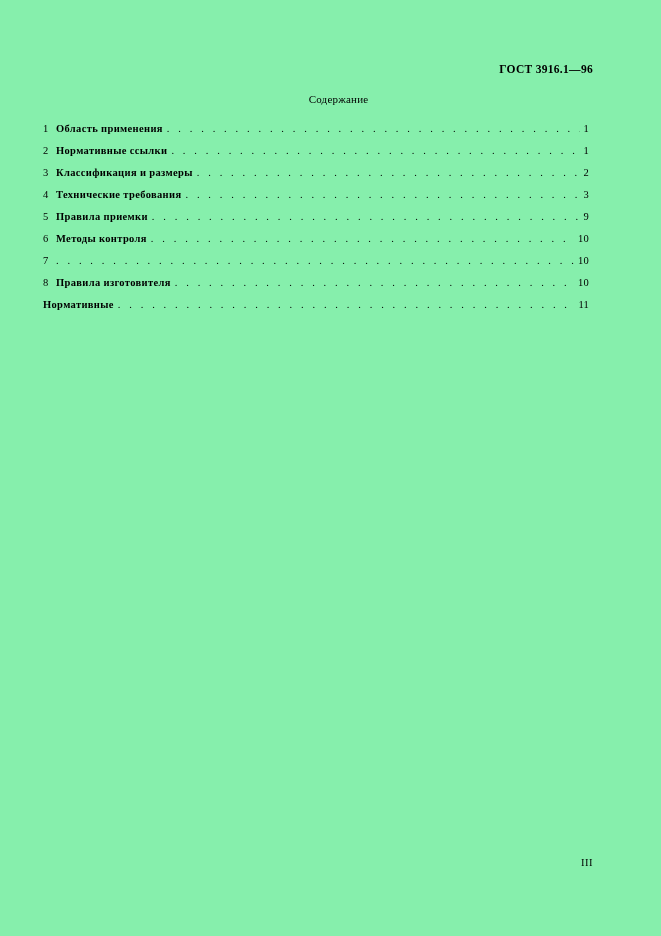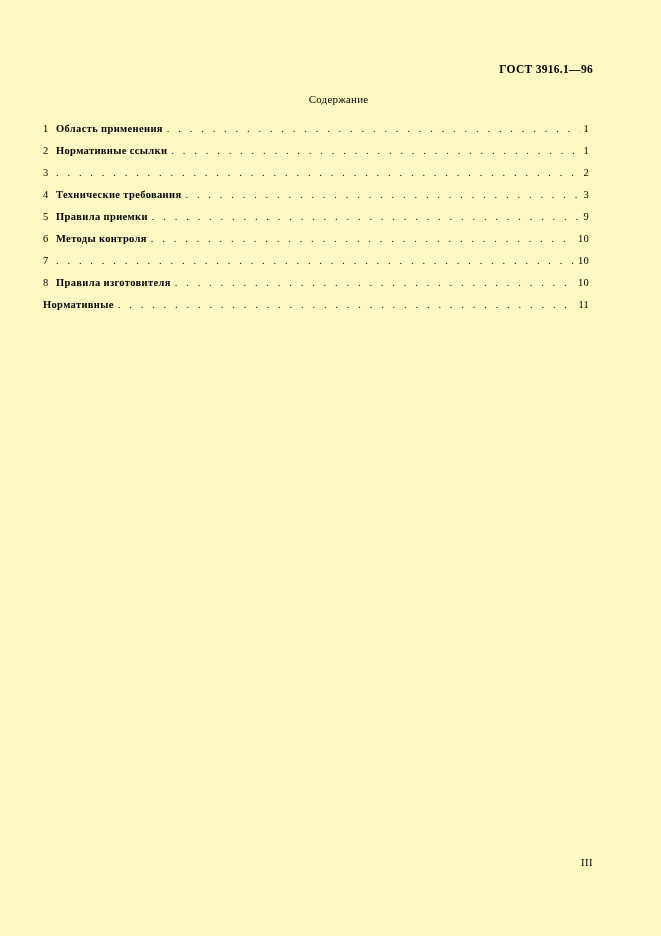--- a/index.html
+++ b/index.html
@@ -4,21 +4,21 @@
 <style>
   html, body {
     margin: 0;
     padding: 0;
     background: #ffffff;
   }
   .page {
     position: relative;
     width: 661px;
     height: 936px;
-    background: #fef9c3;
+    background: #86efac;
     font-family: "Liberation Serif", serif;
     color: #000000;
     overflow: hidden;
   }
   .doc-header {
     position: absolute;
     top: 63px;
     right: 68px;
     font-family: "Liberation Serif", serif;
     font-size: 11.5px;
@@ -102,20 +102,21 @@
 
     <div class="toc-row">
       <span class="toc-num">2</span>
       <span class="toc-label">Нормативные ссылки</span>
       <span class="toc-dots">. . . . . . . . . . . . . . . . . . . . . . . . . . . . . . . . . . . . . . . . . . . . . . . . . . . . . . . . . . . . . . . . . . . . . . . . . . . . . . . . . . . . . . . . . . . . . . . . . . . . . . . . . . . . . . . .</span>
       <span class="toc-page">1</span>
     </div>
 
     <div class="toc-row">
       <span class="toc-num">3</span>
+      <span class="toc-label">Классификация и размеры</span>
       <span class="toc-dots">. . . . . . . . . . . . . . . . . . . . . . . . . . . . . . . . . . . . . . . . . . . . . . . . . . . . . . . . . . . . . . . . . . . . . . . . . . . . . . . . . . . . . . . . . . . . . . . . . . . . . . . . . . . . . . . .</span>
       <span class="toc-page">2</span>
     </div>
 
     <div class="toc-row">
       <span class="toc-num">4</span>
       <span class="toc-label">Технические требования</span>
       <span class="toc-dots">. . . . . . . . . . . . . . . . . . . . . . . . . . . . . . . . . . . . . . . . . . . . . . . . . . . . . . . . . . . . . . . . . . . . . . . . . . . . . . . . . . . . . . . . . . . . . . . . . . . . . . . . . . . . . . . .</span>
       <span class="toc-page">3</span>
     </div>

